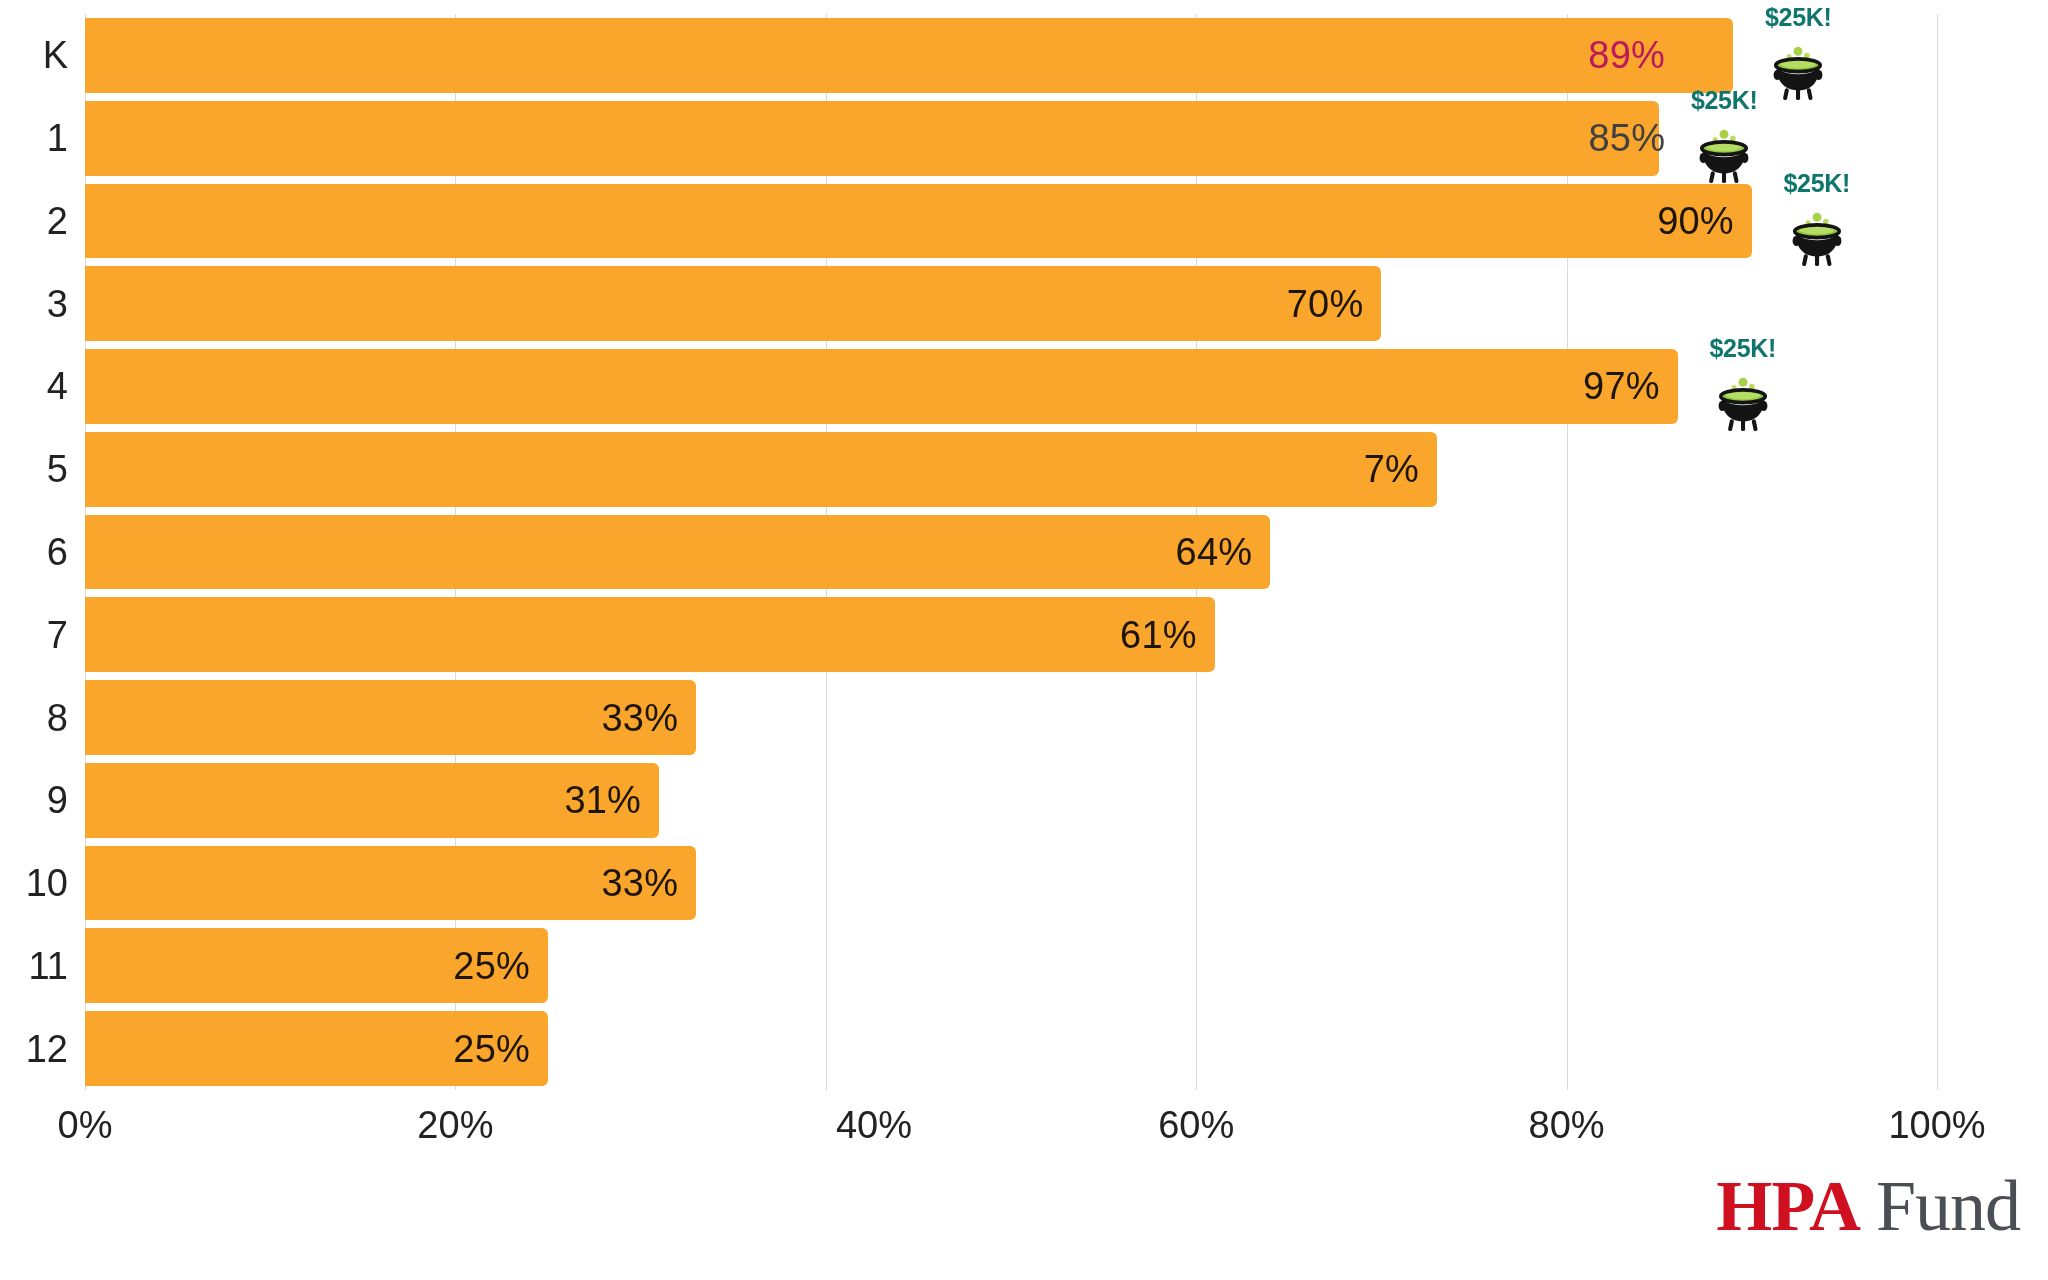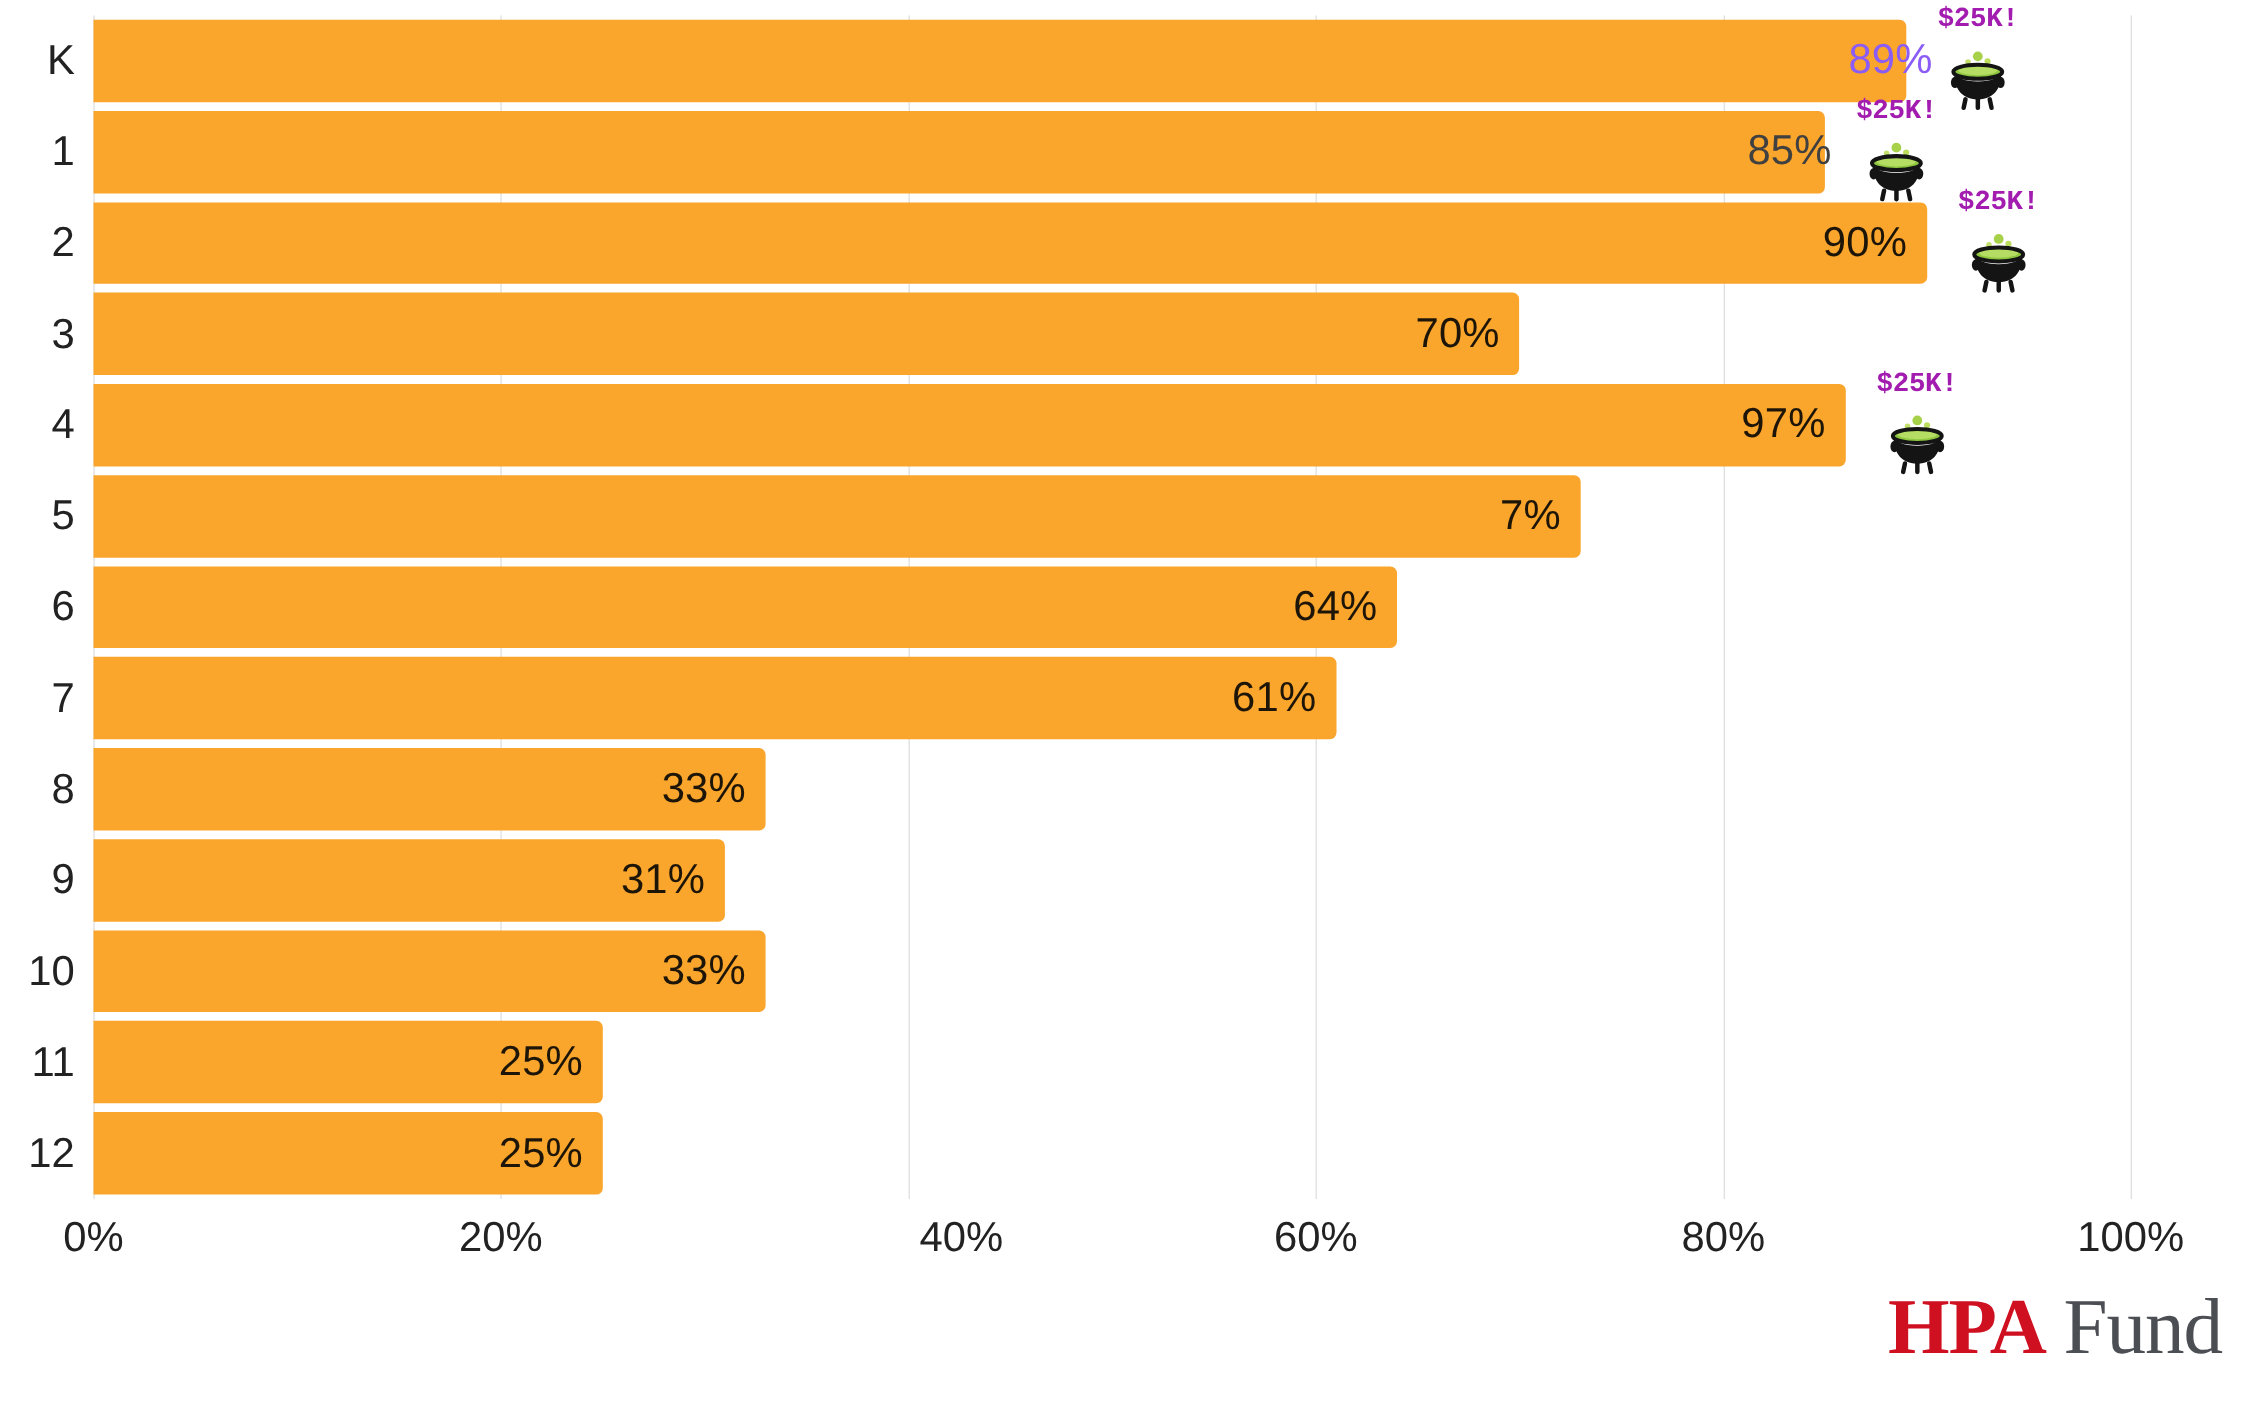--- a/index.html
+++ b/index.html
@@ -113,25 +113,25 @@
     position: absolute;
     width: 110px;
     display: flex;
     flex-direction: column;
     align-items: center;
     pointer-events: auto;
   }
   .badge-label {
     font-size: 25px;
     font-weight: 700;
-    color: #a21caf;
+    color: #0f766e;
     letter-spacing: -0.3px;
     line-height: 1;
     margin-bottom: 2px;
-    font-family: Liberation Mono, monospace;
+    font-family: Liberation Sans, sans-serif;
   }
   .cauldron-icon { display: block; }
 
   
   .logo {
     position: absolute;
     right: 28px;
     bottom: 32px;
     display: flex;
     align-items: baseline;
@@ -177,21 +177,21 @@
         <div class="gridline zero" style="left: 0px; background: rgb(217, 217, 217);"></div>
         <div class="gridline" style="left: 370.4px; background: rgb(217, 217, 217);"></div>
         <div class="gridline" style="left: 740.8px; background: rgb(217, 217, 217);"></div>
         <div class="gridline" style="left: 1111.2px; background: rgb(217, 217, 217);"></div>
         <div class="gridline" style="left: 1481.6px; background: rgb(217, 217, 217);"></div>
         <div class="gridline" style="left: 1852px; background: rgb(217, 217, 217);"></div>
       </div>
     <div class="rows">
         <div class="bar-row" style="top: 0px; height: 82.7692px;">
           <div class="bar" style="width: 1648.28px; background: rgb(250, 165, 43);"></div>
-          <div class="bar-value" style="left: 1672px; transform: translate(-100%, -50%); color: #8b5cf6;">89%</div>
+          <div class="bar-value" style="left: 1580px; transform: translate(-100%, -50%); color: #be185d;">89%</div>
         </div>
         <div class="bar-row" style="top: 82.7692px; height: 82.7692px;">
           <div class="bar" style="width: 1574.2px; background: rgb(250, 165, 43);"></div>
           <div class="bar-value" style="left: 1556.2px; transform: translate(-100%, -50%); color: #404040; margin-left: 24px;">85%</div>
         </div>
         <div class="bar-row" style="top: 165.538px; height: 82.7692px;">
           <div class="bar" style="width: 1666.8px; background: rgb(250, 165, 43);"></div>
           <div class="bar-value" style="left: 1648.8px; transform: translate(-100%, -50%); color: rgb(29, 21, 8);">90%</div>
         </div>
         <div class="bar-row" style="top: 248.308px; height: 82.7692px;">

